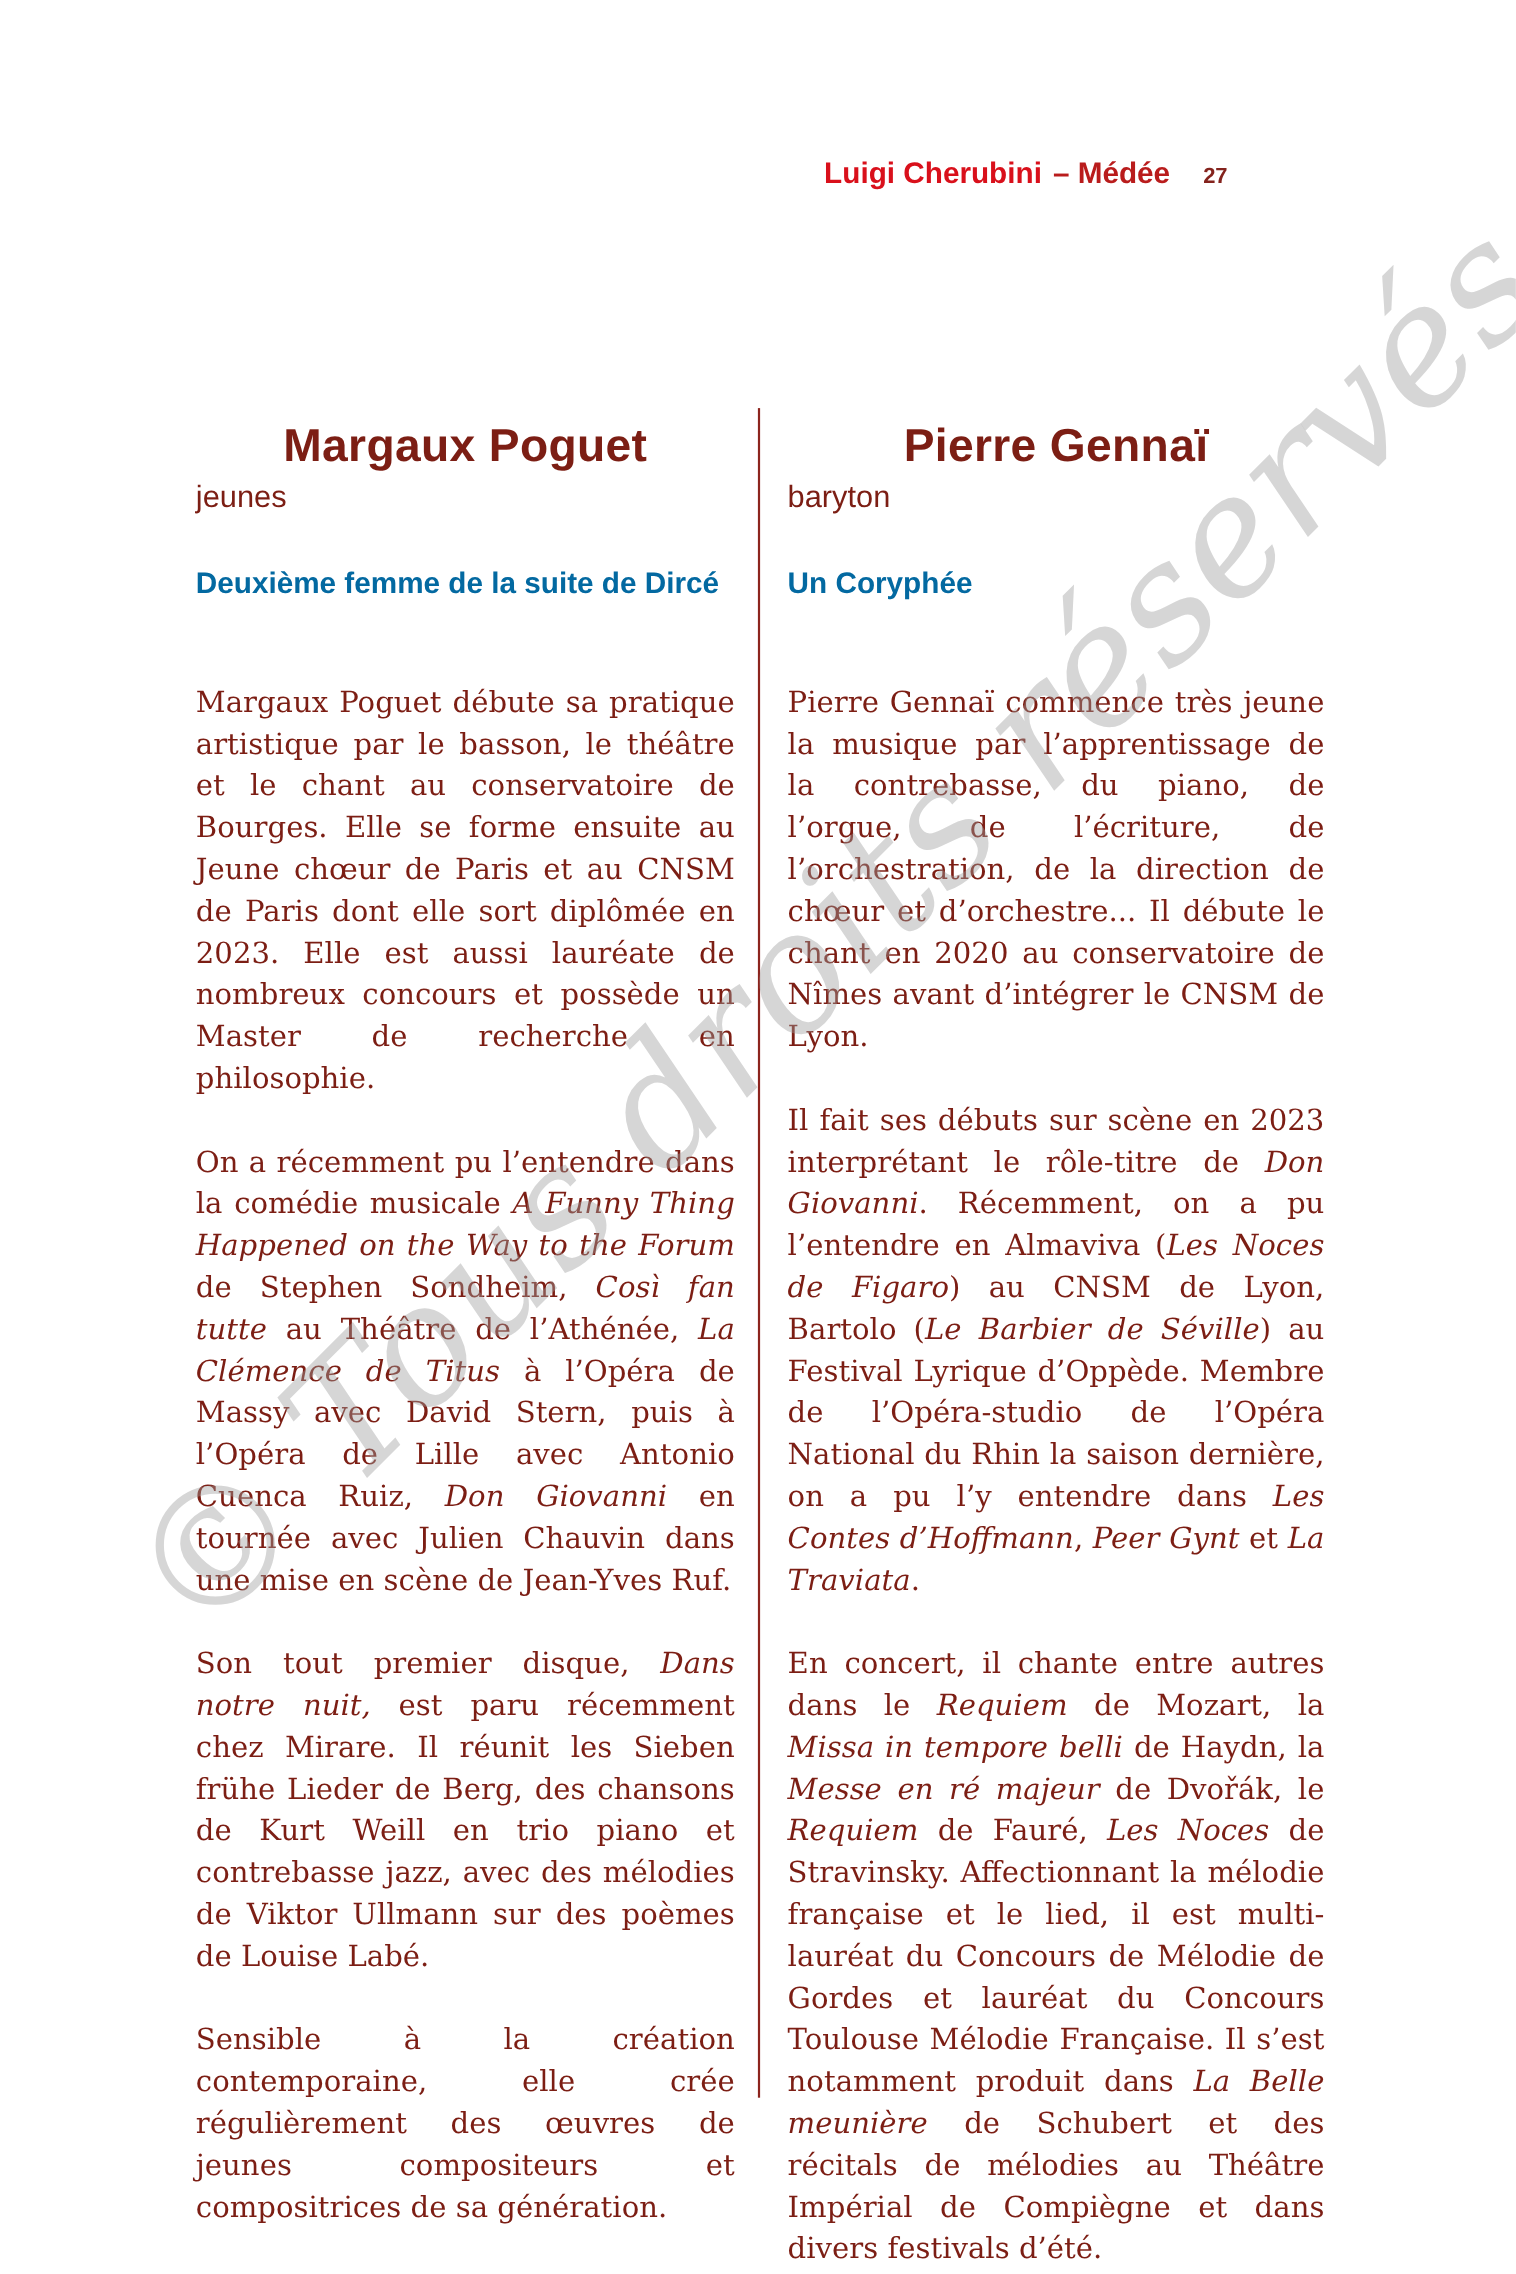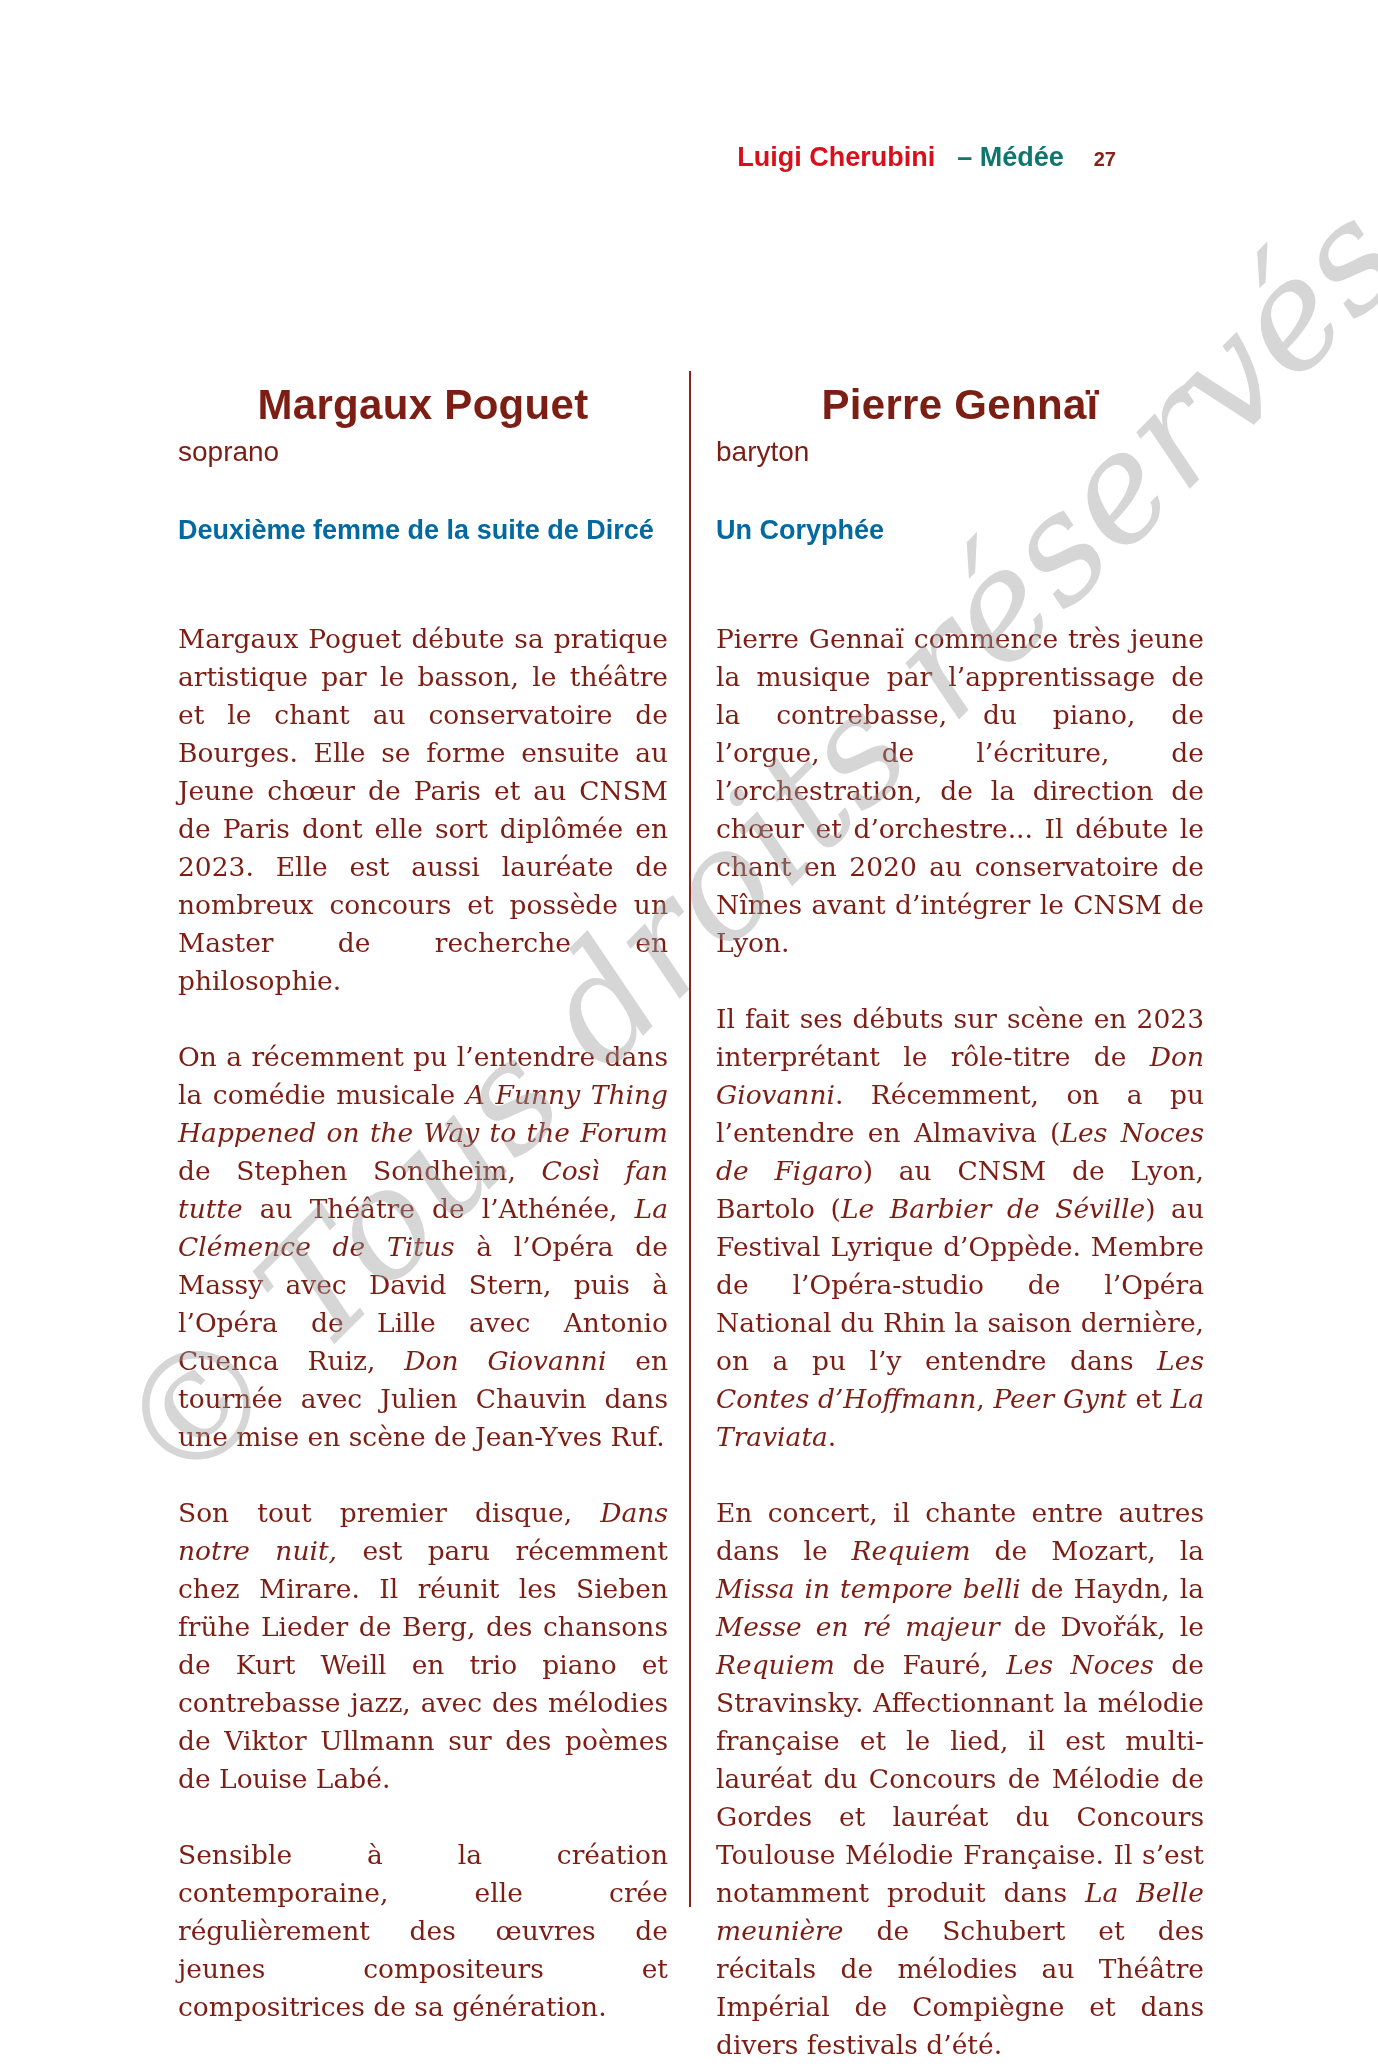--- a/index.html
+++ b/index.html
@@ -10,21 +10,21 @@
   }
 
   
   .header {
     position:absolute; top:141px; right:106px;
     display:flex; align-items:baseline;
     font-family:"Liberation Sans", sans-serif; font-weight:bold;
     font-size:27px; line-height:32px; white-space:nowrap;
   }
   .header .work-title   { color:#d9101b; }
-  .header .work-subtitle{ color:#0f766e; margin-left:22px; }
+  .header .work-subtitle{ color:#b91c1c; margin-left:10px; }
   .header .page-number  { color:#84231d; margin-left:30px; font-size:20px; }
 
   
   .divider {
     position:absolute; left:689px; top:371px; width:2px; height:1536px;
     background:#8c241d;
   }
 
   
   .col { position:absolute; top:383px; }
@@ -70,21 +70,21 @@
   <div class="header">
     <span class="work-title">Luigi Cherubini</span>
     <span class="work-subtitle">– Médée</span>
     <span class="page-number">27</span>
   </div>
 
   <div class="divider"></div>
 
   <div class="col left">
     <div class="artist-name">Margaux Poguet</div>
-    <div class="artist-voice">soprano</div>
+    <div class="artist-voice">jeunes</div>
     <div class="artist-role">Deuxième femme de la suite de Dircé</div>
     <div class="bio">
         <p>Margaux Poguet débute sa pratique artistique par le basson, le théâtre et le chant au conservatoire de Bourges. Elle se forme ensuite au Jeune chœur de Paris et au CNSM de Paris dont elle sort diplômée en 2023. Elle est aussi lauréate de nombreux concours et possède un Master de recherche en philosophie.</p>
         <p>On a récemment pu l’entendre dans la comédie musicale <em>A Funny Thing Happened on the Way to the Forum</em> de Stephen Sondheim, <em>Così fan tutte</em> au Théâtre de l’Athénée, <em>La Clémence de Titus</em> à l’Opéra de Massy avec David Stern, puis à l’Opéra de Lille avec Antonio Cuenca Ruiz, <em>Don Giovanni</em> en tournée avec Julien Chauvin dans une mise en scène de Jean-Yves Ruf.</p>
         <p>Son tout premier disque, <em>Dans notre nuit,</em> est paru récemment chez Mirare. Il réunit les Sieben frühe Lieder de Berg, des chansons de Kurt Weill en trio piano et contrebasse jazz, avec des mélodies de Viktor Ullmann sur des poèmes de Louise Labé.</p>
         <p>Sensible à la création contemporaine, elle crée régulièrement des œuvres de jeunes compositeurs et compositrices de sa génération.</p>
       </div>
   </div>
 
   <div class="col right">

